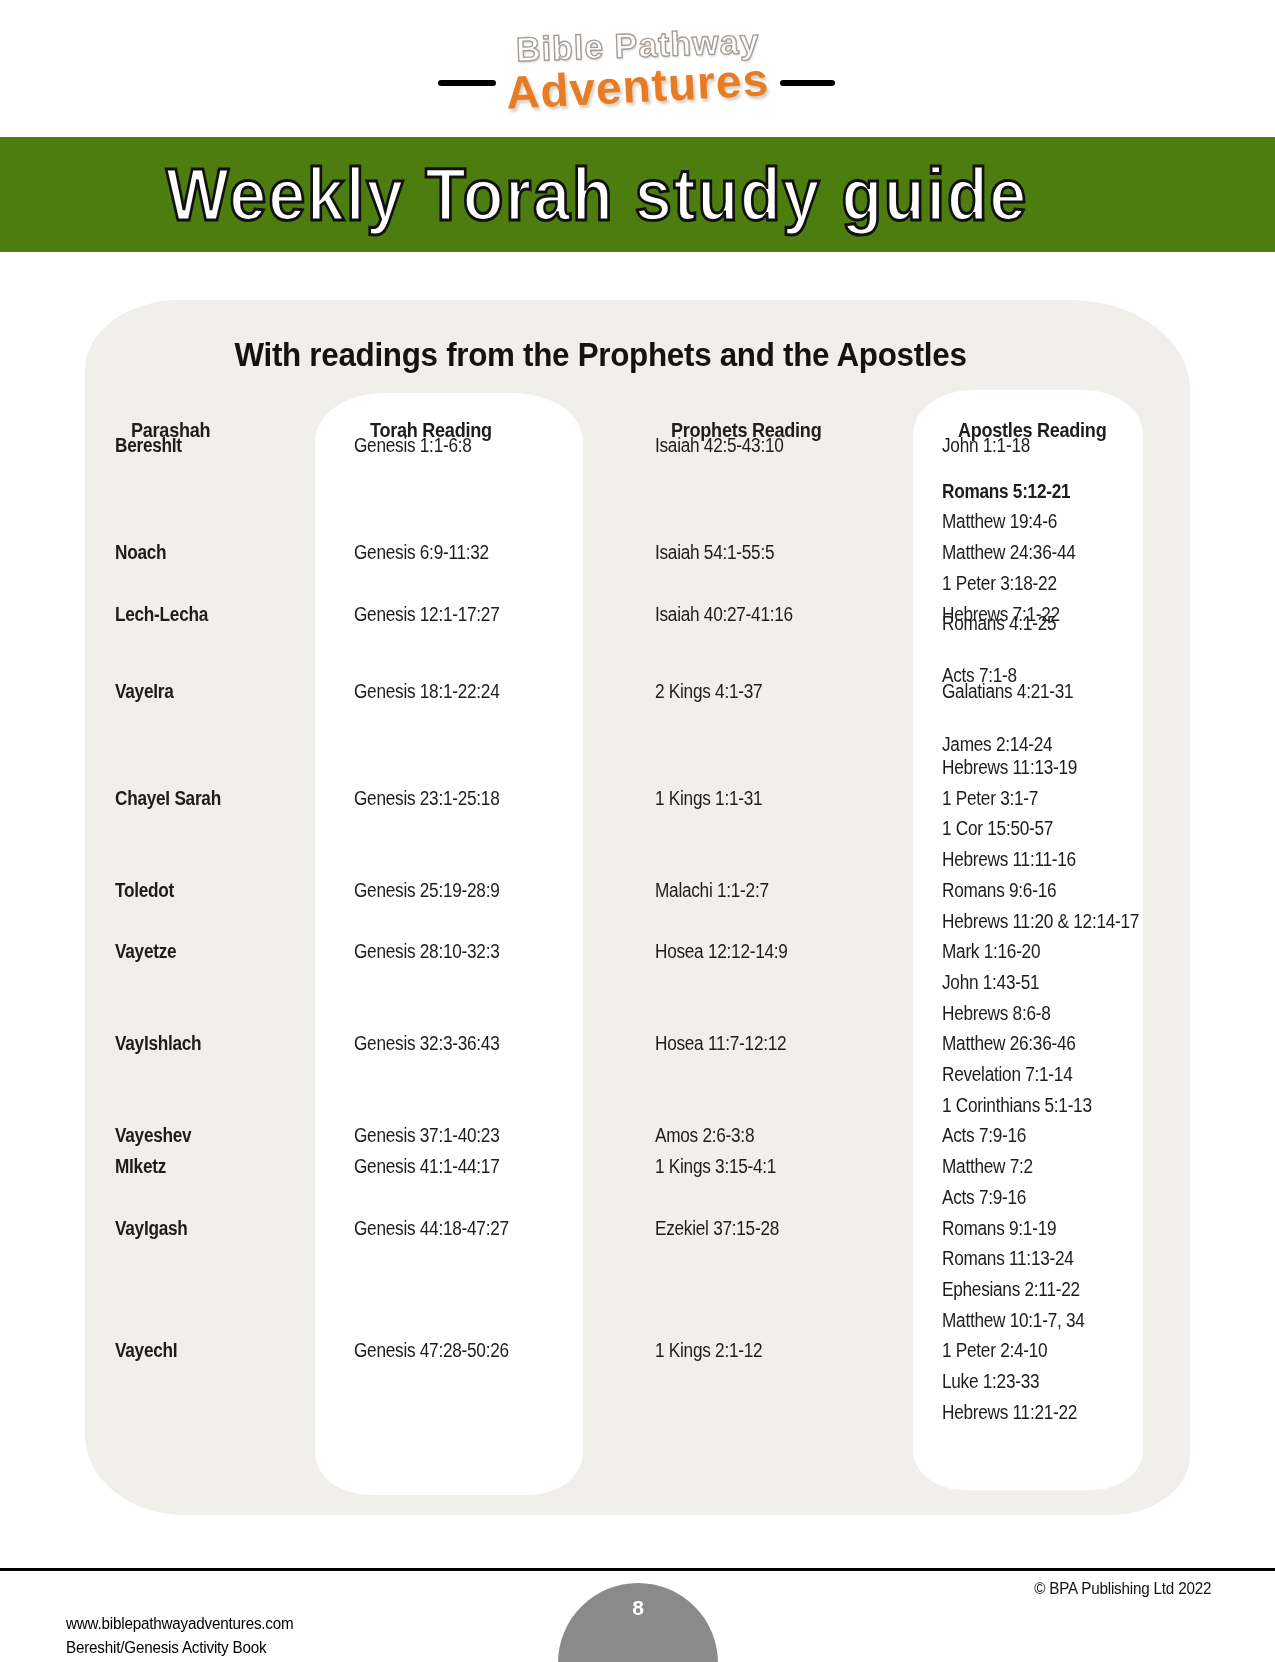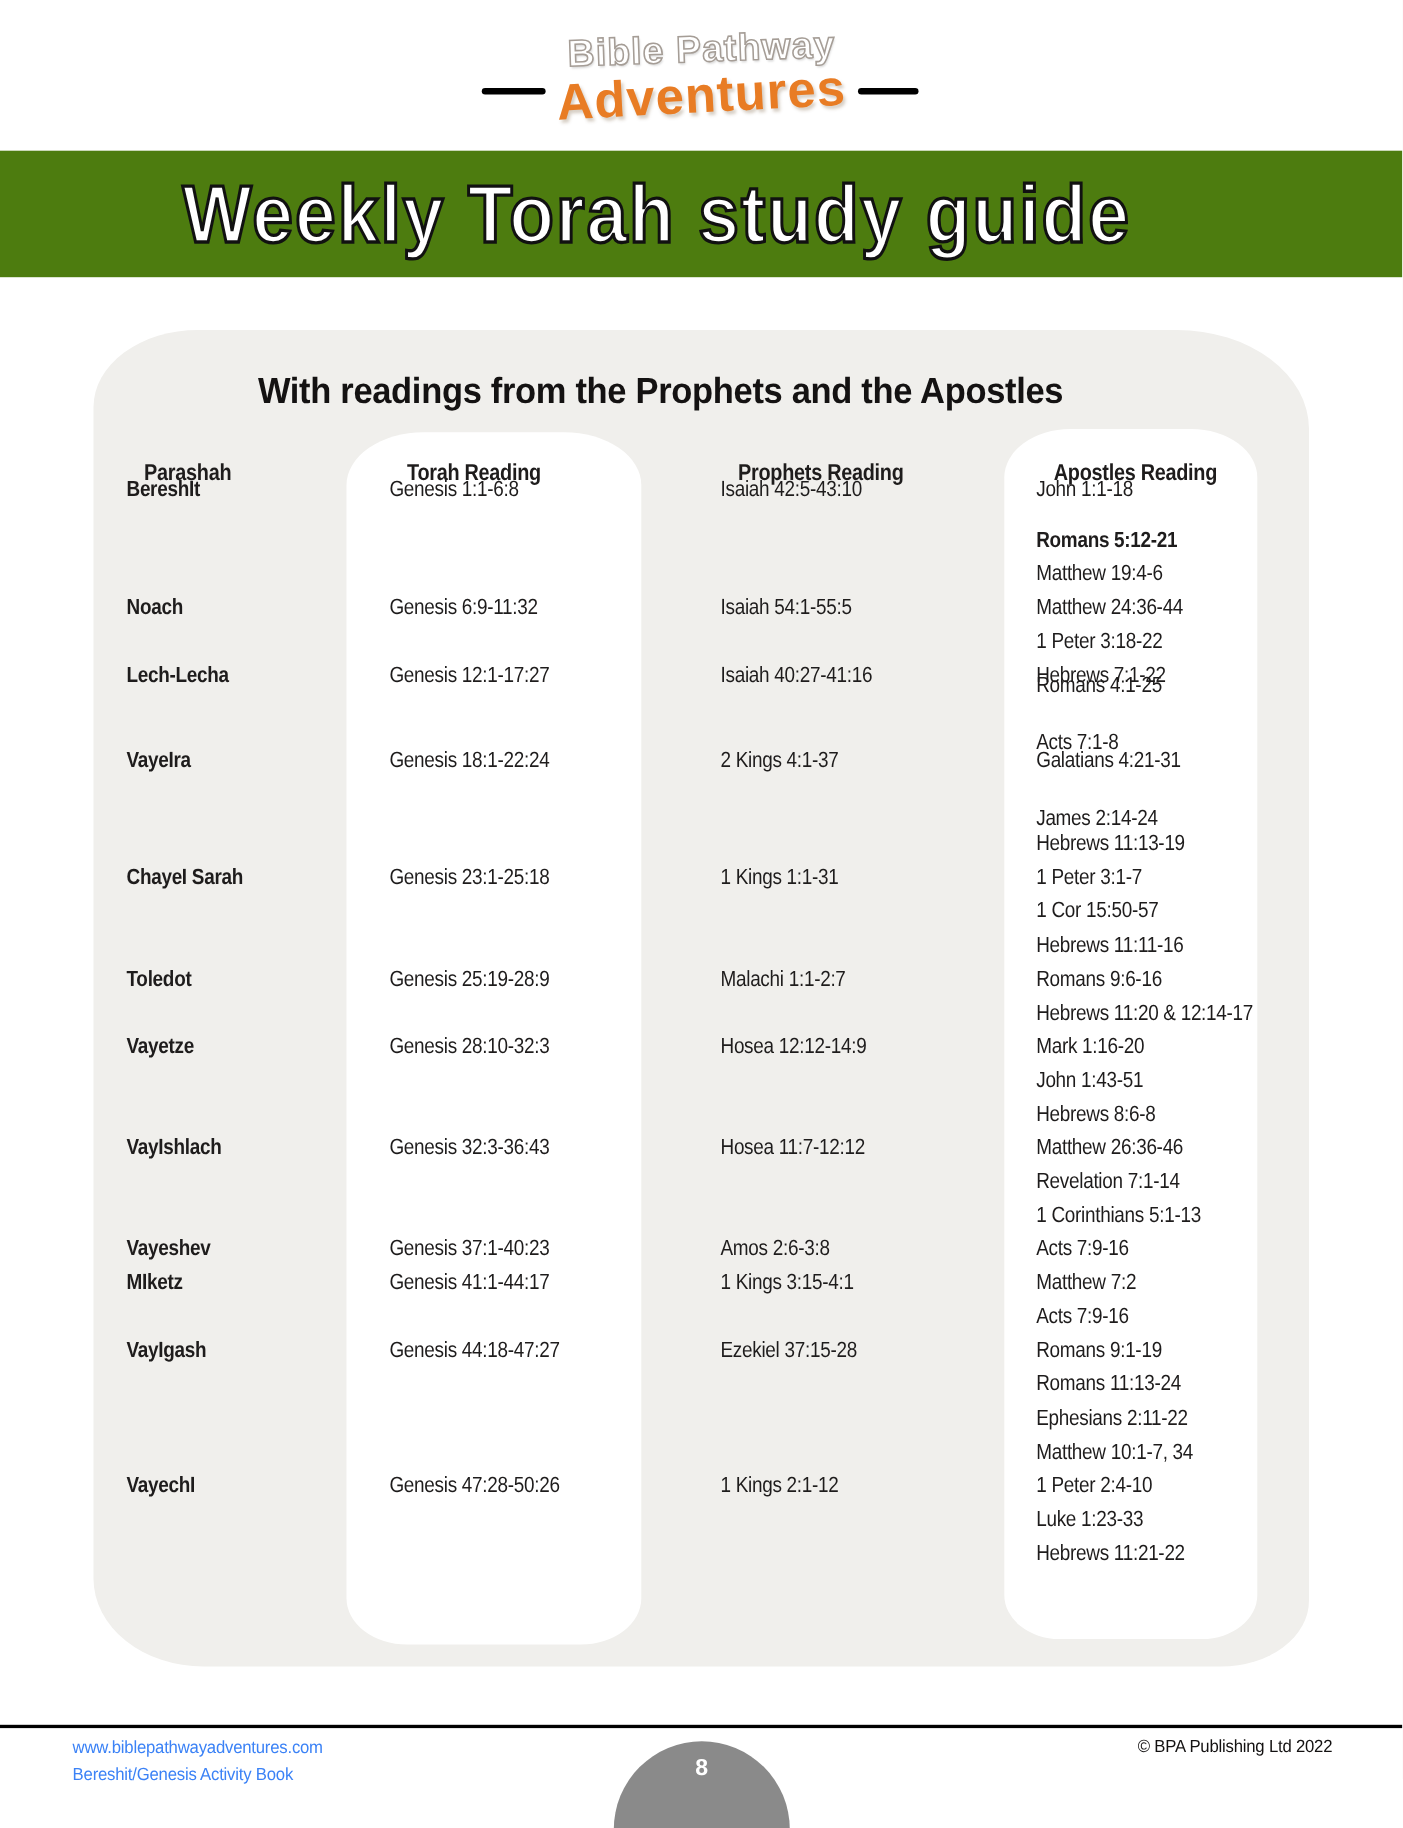--- a/index.html
+++ b/index.html
@@ -64,21 +64,21 @@
     letter-spacing:-0.3px; color:#1e1c1c;
     transform:scaleX(0.86); transform-origin:0 0;
   }
   .c1 { left:115px; font-weight:bold; }
   .c2 { left:354px; }
   .c3 { left:655px; }
   .c4 { left:942px; }
   .tline { position:absolute; left:0; width:100%; height:31px; }
   
   .footer-rule { position:absolute; left:0; top:1568px; width:1275px; height:3px; background:#000; }
-  .footer-left { position:absolute; left:66px; top:1578px; font-size:16px; line-height:24px; letter-spacing:-0.2px; color:#3b82f6; }
+  .footer-left { position:absolute; left:66px; top:1612px; font-size:16px; line-height:24px; letter-spacing:-0.2px; color:#000000; }
   .footer-left span { display:block; transform:scaleX(0.95); transform-origin:0 0; white-space:nowrap; }
   .footer-right { position:absolute; right:64px; top:1580px; font-size:16px; letter-spacing:-0.2px; color:#131111; transform:scaleX(0.95); transform-origin:100% 0; white-space:nowrap; }
   .page-circle {
     position:absolute; left:558px; top:1583px; width:160px; height:160px;
     background:#8a8a8a; border-radius:50%; text-align:center;
   }
   .page-circle span { display:inline-block; margin-top:13px; color:#ffffff; font-size:21px; font-weight:bold; }
 </style>
 </head>
 <body>

